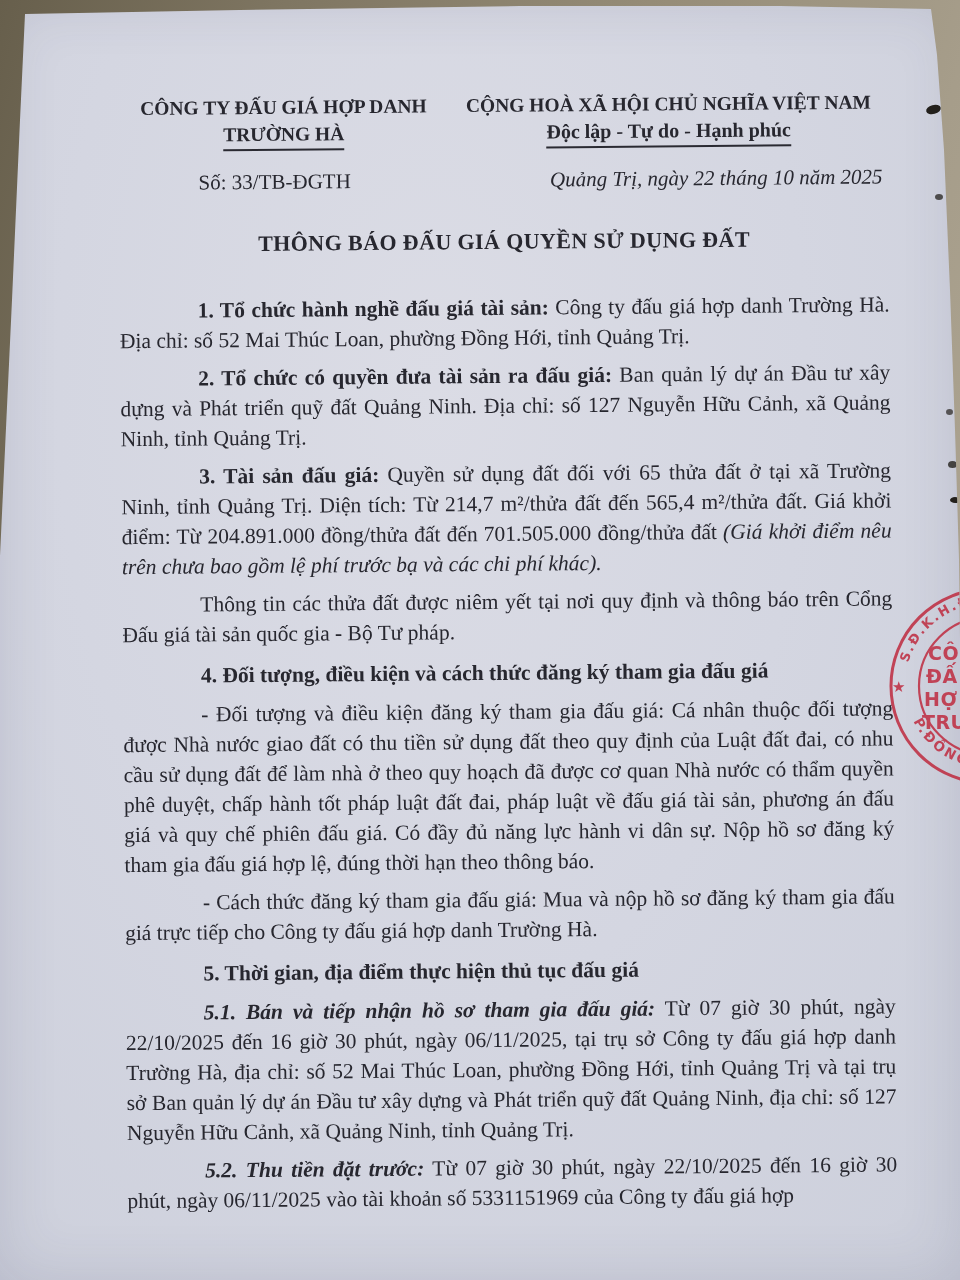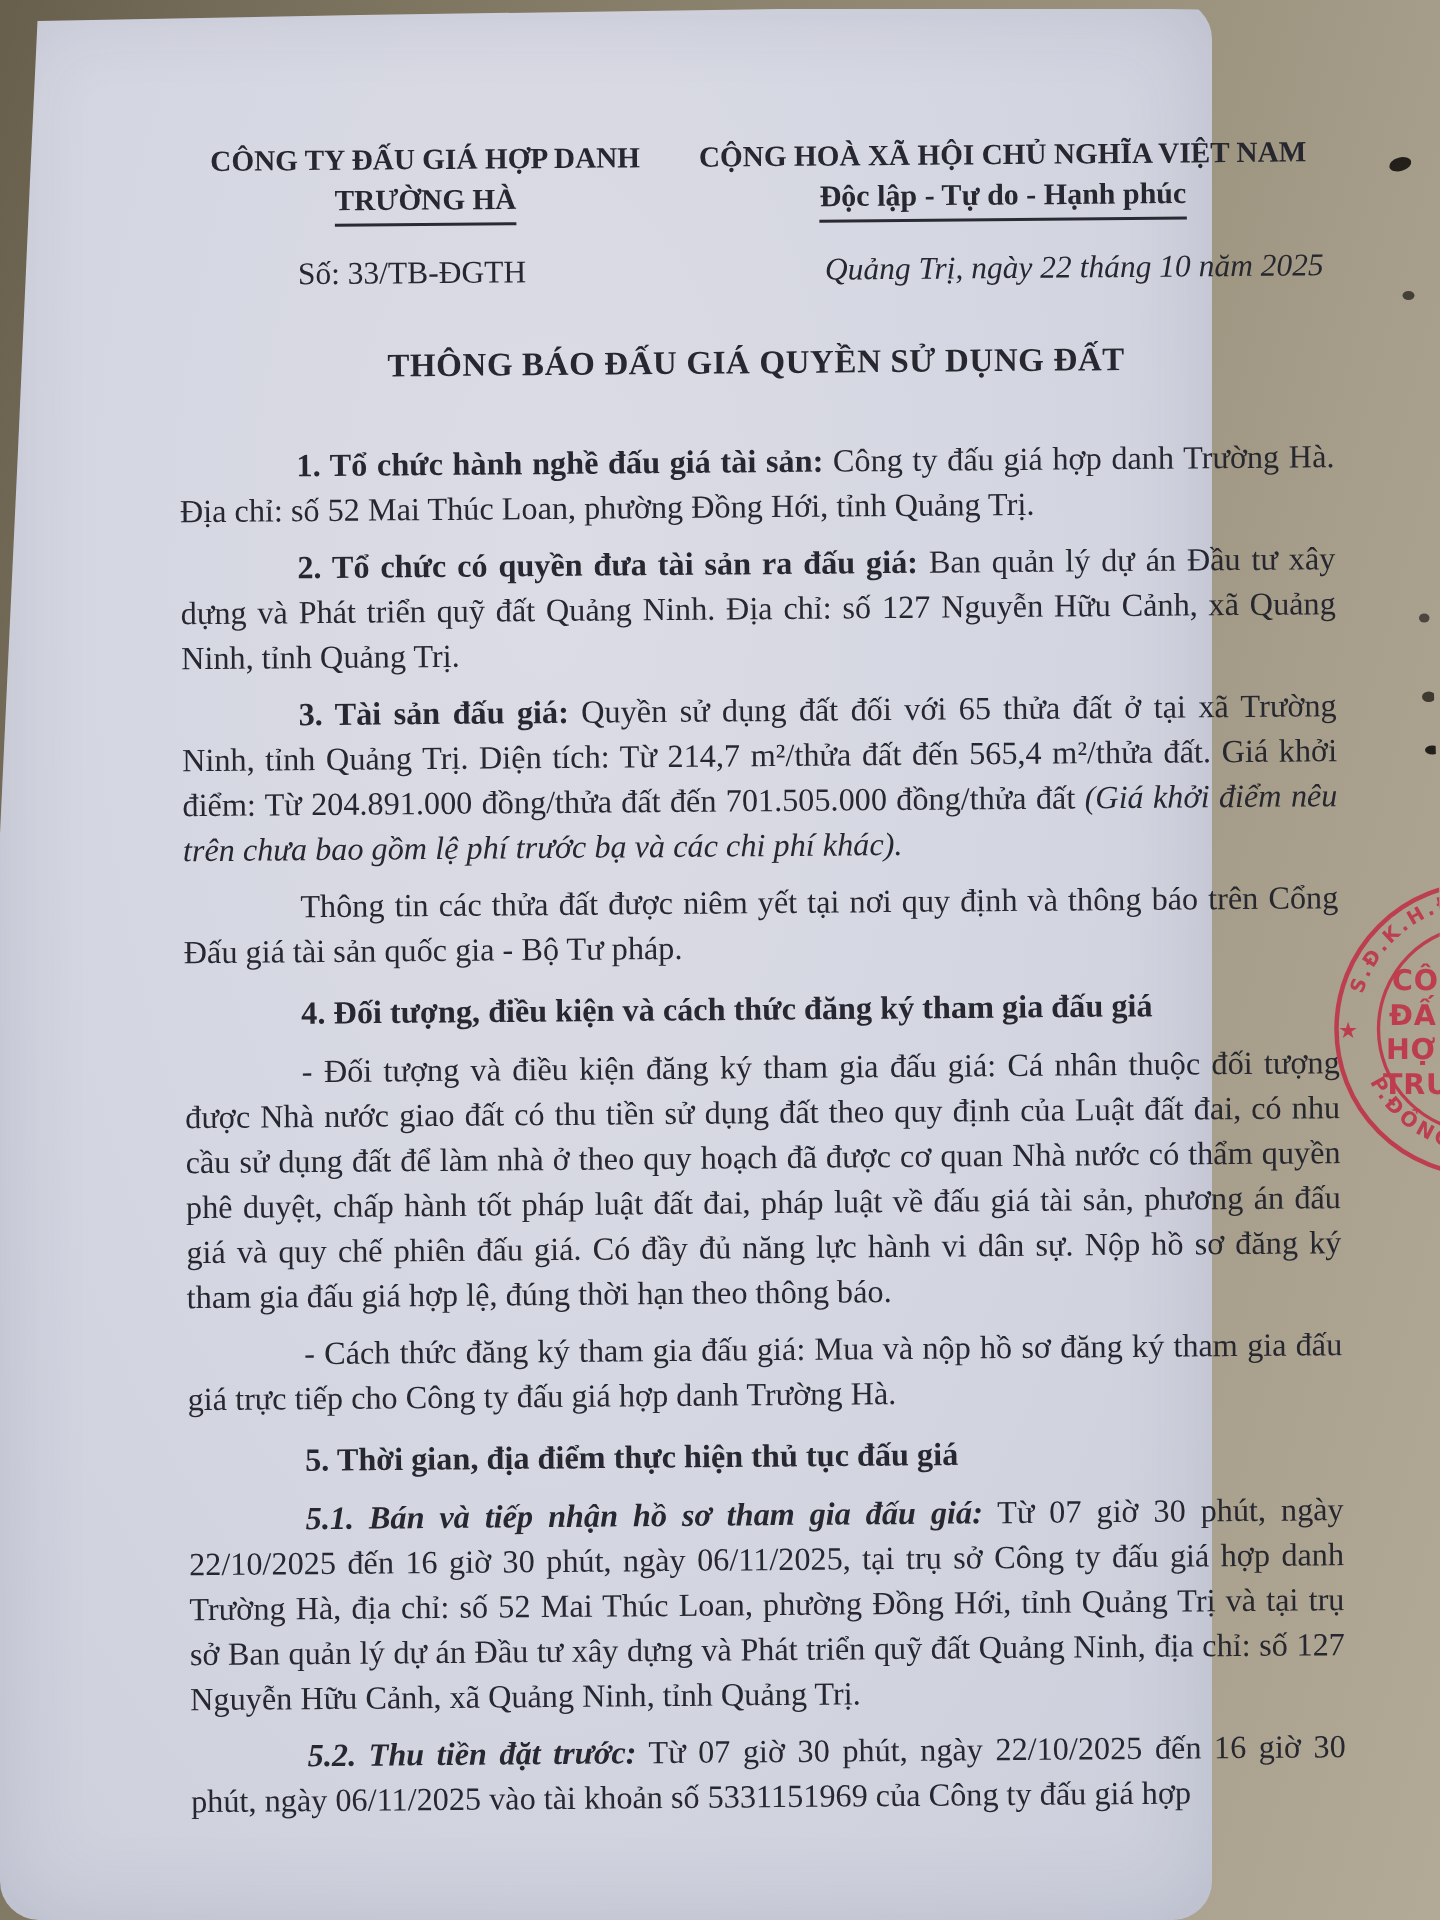--- a/index.html
+++ b/index.html
@@ -2,25 +2,24 @@
 <html><head>
 <meta charset="utf-8">
 <style>
   html,body{margin:0;padding:0}
   body{
     width:960px;height:1280px;overflow:hidden;position:relative;
     background:linear-gradient(105deg,#675f4c 0%,#7f7662 22%,#958c77 50%,#a69d8a 75%,#b2aa97 100%);
     font-family:"Liberation Serif","DejaVu Serif",serif;
   }
   .paper{
-    position:absolute;left:0;top:0;width:808px;height:1280px;
+    position:absolute;left:0;top:0;width:960px;height:1280px;
     background:radial-gradient(ellipse at 45% 30%, #dbdce5 0%, #d4d6e1 50%, #cccfdb 100%);
     clip-path:polygon(25px 14px,240px 10px,520px 6px,780px 6px,931px 9px,937px 55px,944px 150px,950px 290px,955px 430px,959px 560px,960px 640px,960px 1280px,0px 1280px,0px 556px,12px 300px,20px 120px);
     box-shadow:inset 0 0 60px rgba(55,58,90,.14);
-    border-radius:26px;
   }
   .content{
     position:absolute;left:0;top:0;width:960px;box-sizing:border-box;
     padding:92px 72px 0 118px;
     transform:rotate(-0.5deg);transform-origin:480px 120px;
     color:#27272f;font-size:21.5px;line-height:30px;
   }
   .hdr{display:flex}
   .org{width:43%;text-align:center;font-weight:bold;font-size:19.5px;line-height:27px}
   .nat{width:57%;text-align:center;font-weight:bold;font-size:19.5px;line-height:27px}

